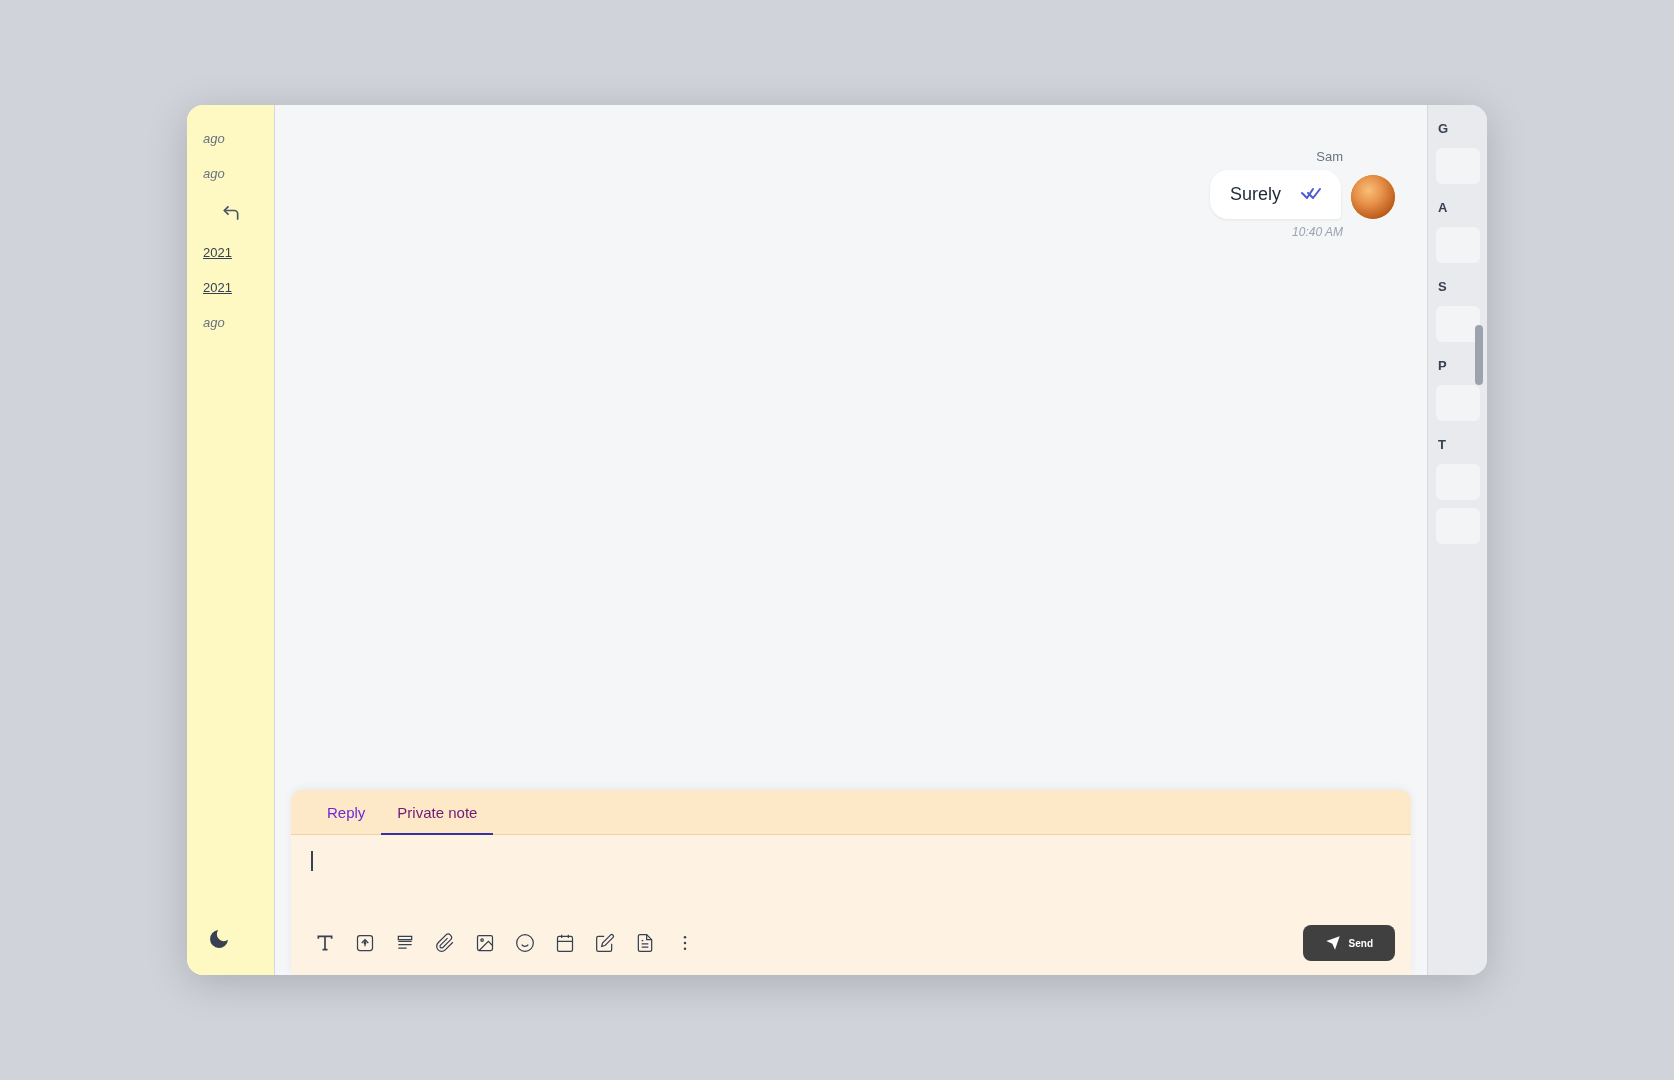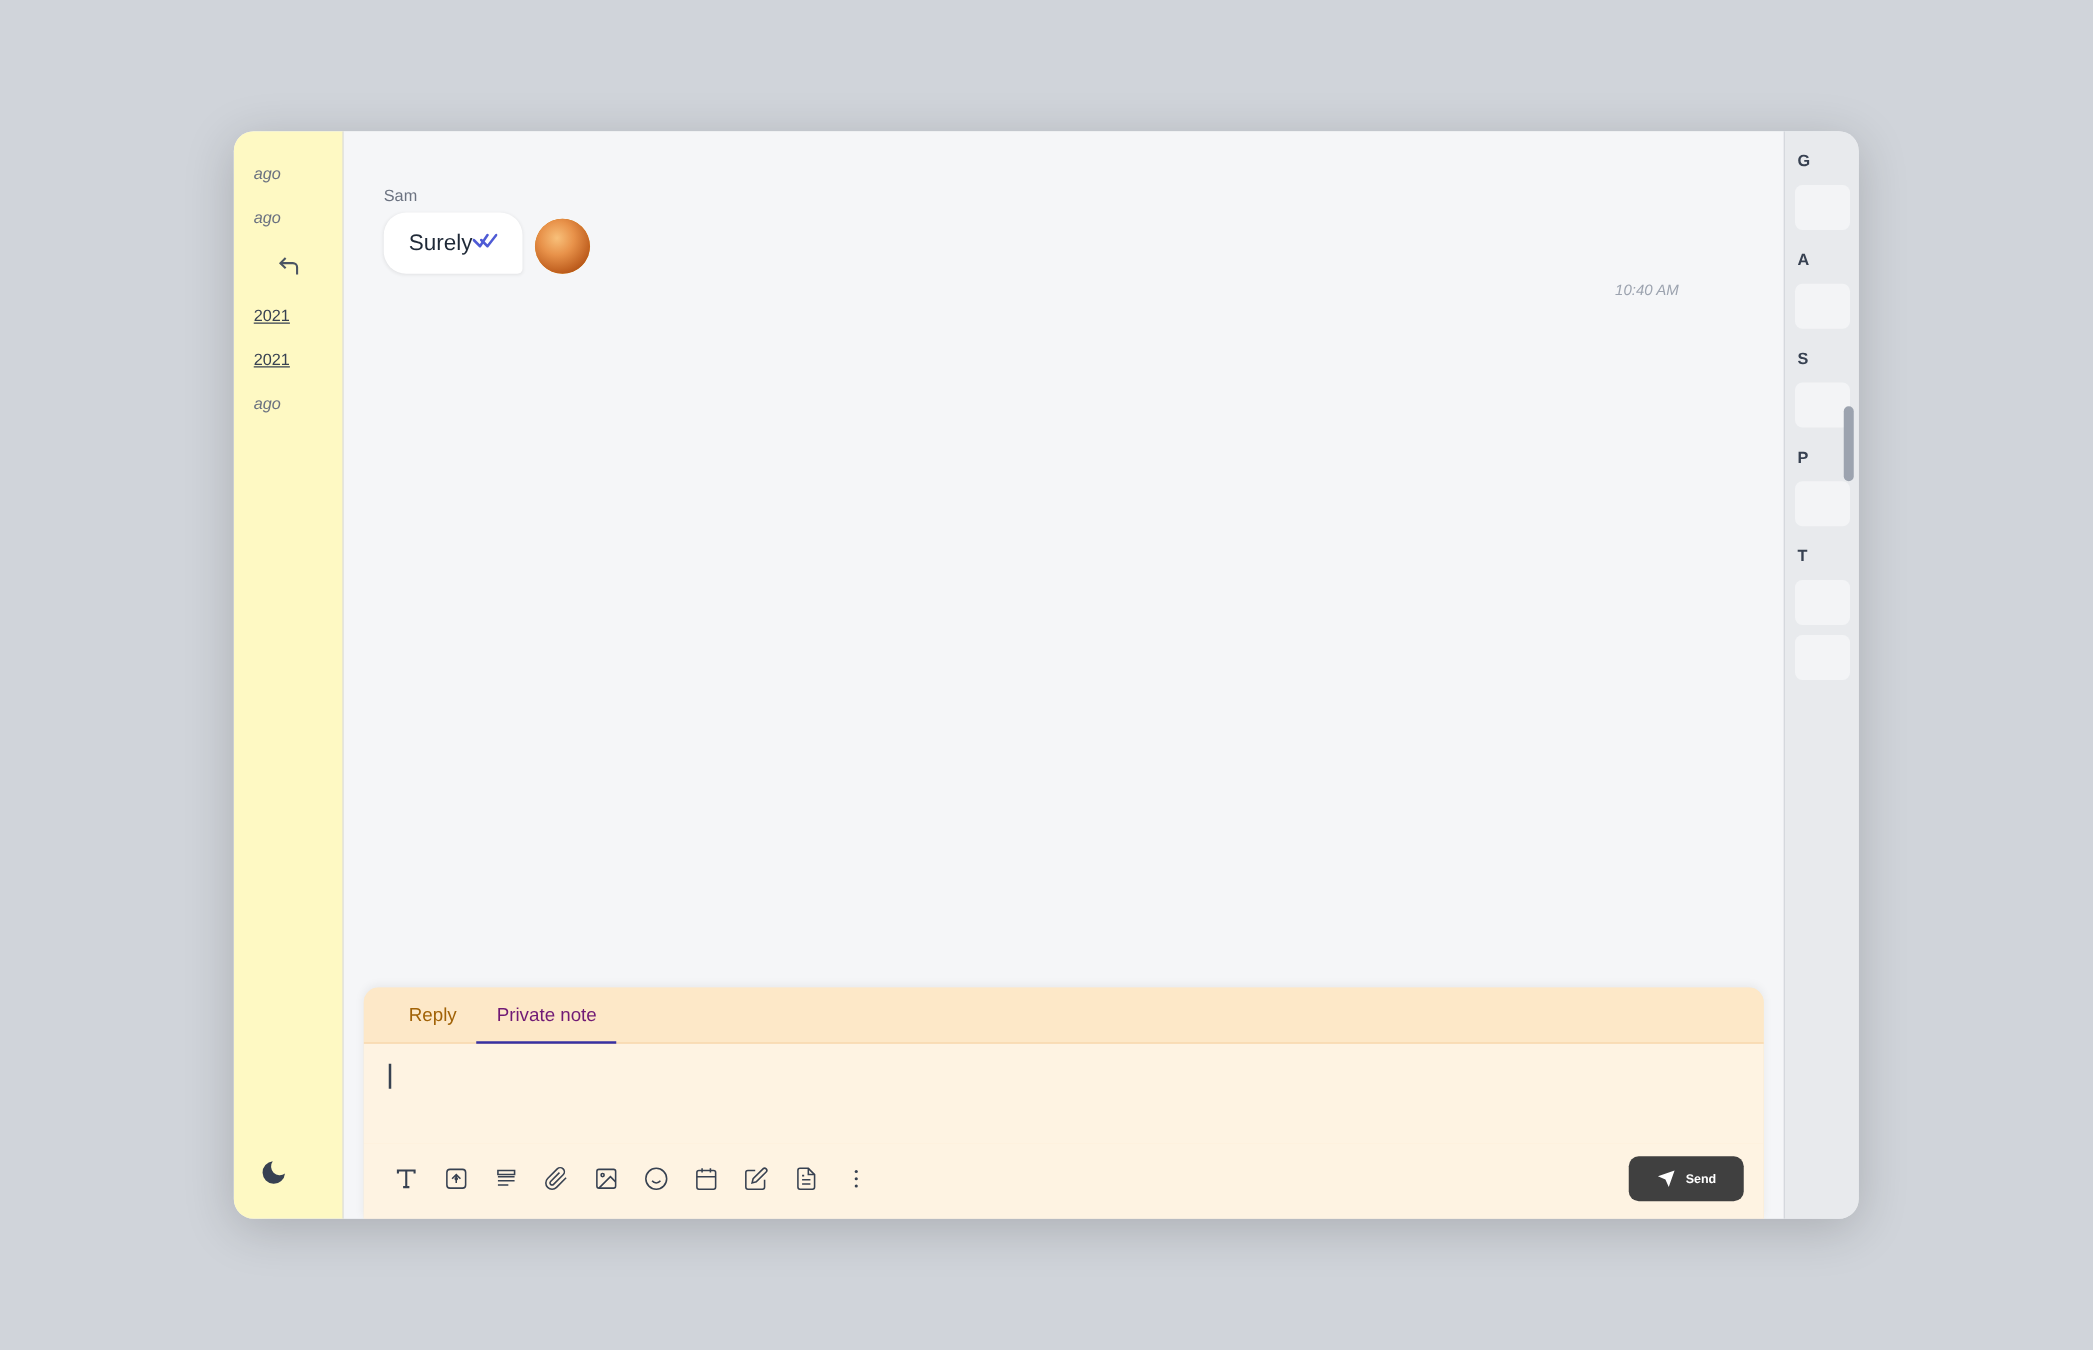--- a/index.html
+++ b/index.html
@@ -80,20 +80,21 @@
       padding: 24px 32px;
       overflow-y: auto;
       display: flex;
       flex-direction: column;
     }
 
     
     .message-outgoing {
       display: flex;
       flex-direction: column;
+      align-items: flex-end;
       margin-top: 20px;
       gap: 6px;
     }
 
     .message-sender-name {
       font-size: 13px;
       color: #6b7280;
       margin-right: 52px;
     }
 
@@ -105,21 +106,21 @@
 
     .message-bubble {
       background: #ffffff;
       border-radius: 18px 18px 4px 18px;
       padding: 14px 20px;
       font-size: 18px;
       font-weight: 500;
       color: #1f2937;
       display: flex;
       align-items: center;
-      gap: 0;
+      gap: 20px;
       box-shadow: 0 1px 3px rgba(0,0,0,0.08);
     }
 
     .double-check-icon {
       color: #4f5bd5;
       font-size: 16px;
     }
 
     .avatar {
       width: 44px;
@@ -164,21 +165,21 @@
       display: flex;
       padding: 0 20px;
       background: #fde8c8;
       border-bottom: 1px solid #f5d0a0;
     }
 
     .compose-tab {
       padding: 14px 16px 12px;
       font-size: 15px;
       cursor: pointer;
-      color: #a16207;
+      color: #6d28d9;
       border-bottom: 2px solid transparent;
       margin-bottom: -1px;
     }
 
     .compose-tab.active {
       color: #701a75;
       font-weight: 400;
       border-bottom: 2px solid #3730a3;
       text-align: right;
     }

